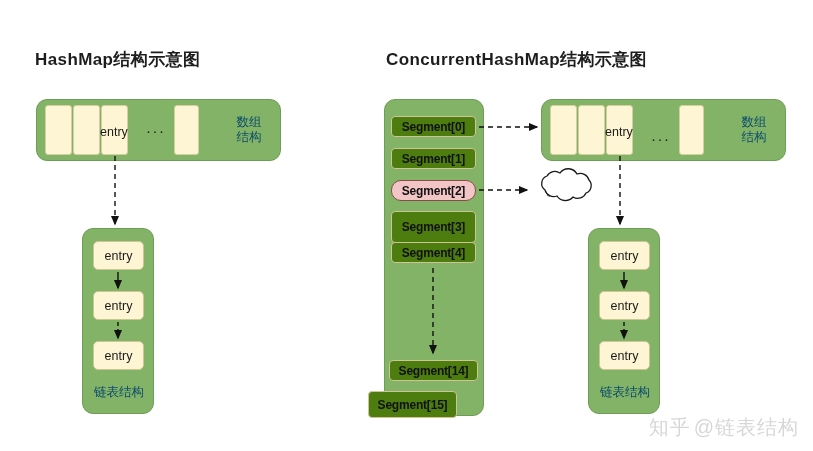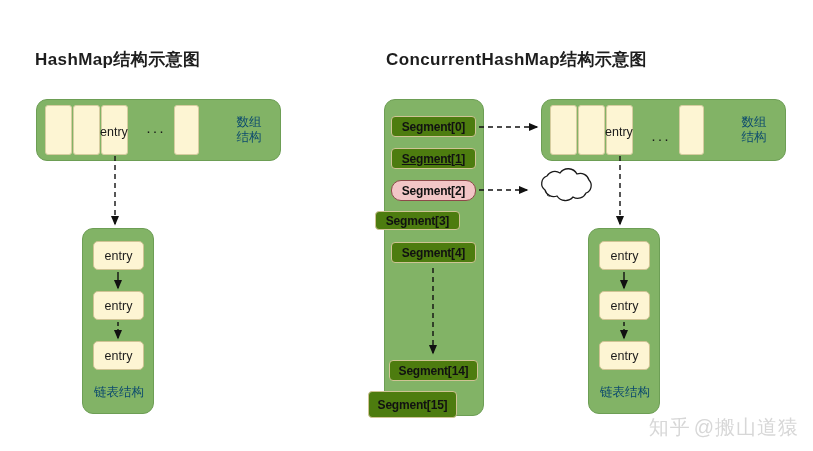--- a/index.html
+++ b/index.html
@@ -156,23 +156,23 @@
   <div class="entry-box" style="left:93px; top:291px; width:51px; height:29px;">entry</div>
   <div class="entry-box" style="left:93px; top:341px; width:51px; height:29px;">entry</div>
 
   <div class="struct-label" style="left:90px; top:385px; width:58px;">链表结构</div>
 
   <div class="diagram-title" id="title-chm">ConcurrentHashMap结构示意图</div>
 
   <div class="green-box" style="left:384px; top:99px; width:100px; height:317px;"></div>
 
   <div class="seg-box" style="left:391px; top:116px; width:85px; height:21px;">Segment[0]</div>
-  <div class="seg-box" style="left:391px; top:148px; width:85px; height:21px;text-decoration:underline;">Segment[1]</div>
+  <div class="seg-box" style="left:391px; top:148px; width:85px; height:21px;">Segment[1]</div>
   <div class="seg-box highlight" style="left:391px; top:180px; width:85px; height:21px;border-radius:10px;">Segment[2]</div>
-  <div class="seg-box" style="left:375px; top:211px; width:85px; height:19px;">Segment[3]</div>
+  <div class="seg-box" style="left:391px; top:211px; width:85px; height:32px;">Segment[3]</div>
   <div class="seg-box" style="left:391px; top:242px; width:85px; height:21px;">Segment[4]</div>
 
   <div class="seg-box" style="left:389px; top:360px; width:89px; height:21px;">Segment[14]</div>
   <div class="seg-box" style="left:368px; top:391px; width:89px; height:27px;">Segment[15]</div>
 
   <div class="plain-label" style="left:545px; top:184px; font-size:11.5px;">锁单元</div>
 
   <div class="green-box" style="left:541px; top:99px; width:245px; height:62px;"></div>
 
   <div class="cell" style="left:550px; top:105px; width:27px; height:50px;"></div>
@@ -226,16 +226,16 @@
 
     <line x1="118" y1="272" x2="118" y2="288" stroke="#111111" stroke-width="1.4" marker-end="url(#ah)"></line>
     <line x1="118" y1="322" x2="118" y2="338" stroke="#111111" stroke-width="1.4" stroke-dasharray="4,3" marker-end="url(#ah)"></line>
 
     <line x1="624" y1="272" x2="624" y2="288" stroke="#111111" stroke-width="1.4" marker-end="url(#ah)"></line>
     <line x1="624" y1="322" x2="624" y2="338" stroke="#111111" stroke-width="1.4" stroke-dasharray="4,3" marker-end="url(#ah)"></line>
   </svg>
 
   <div class="watermark">
     <span>知乎</span>
-    <span>@搬山道猿</span>
+    <span>@链表结构</span>
   </div>
 
 </div>
 
 </body></html>

